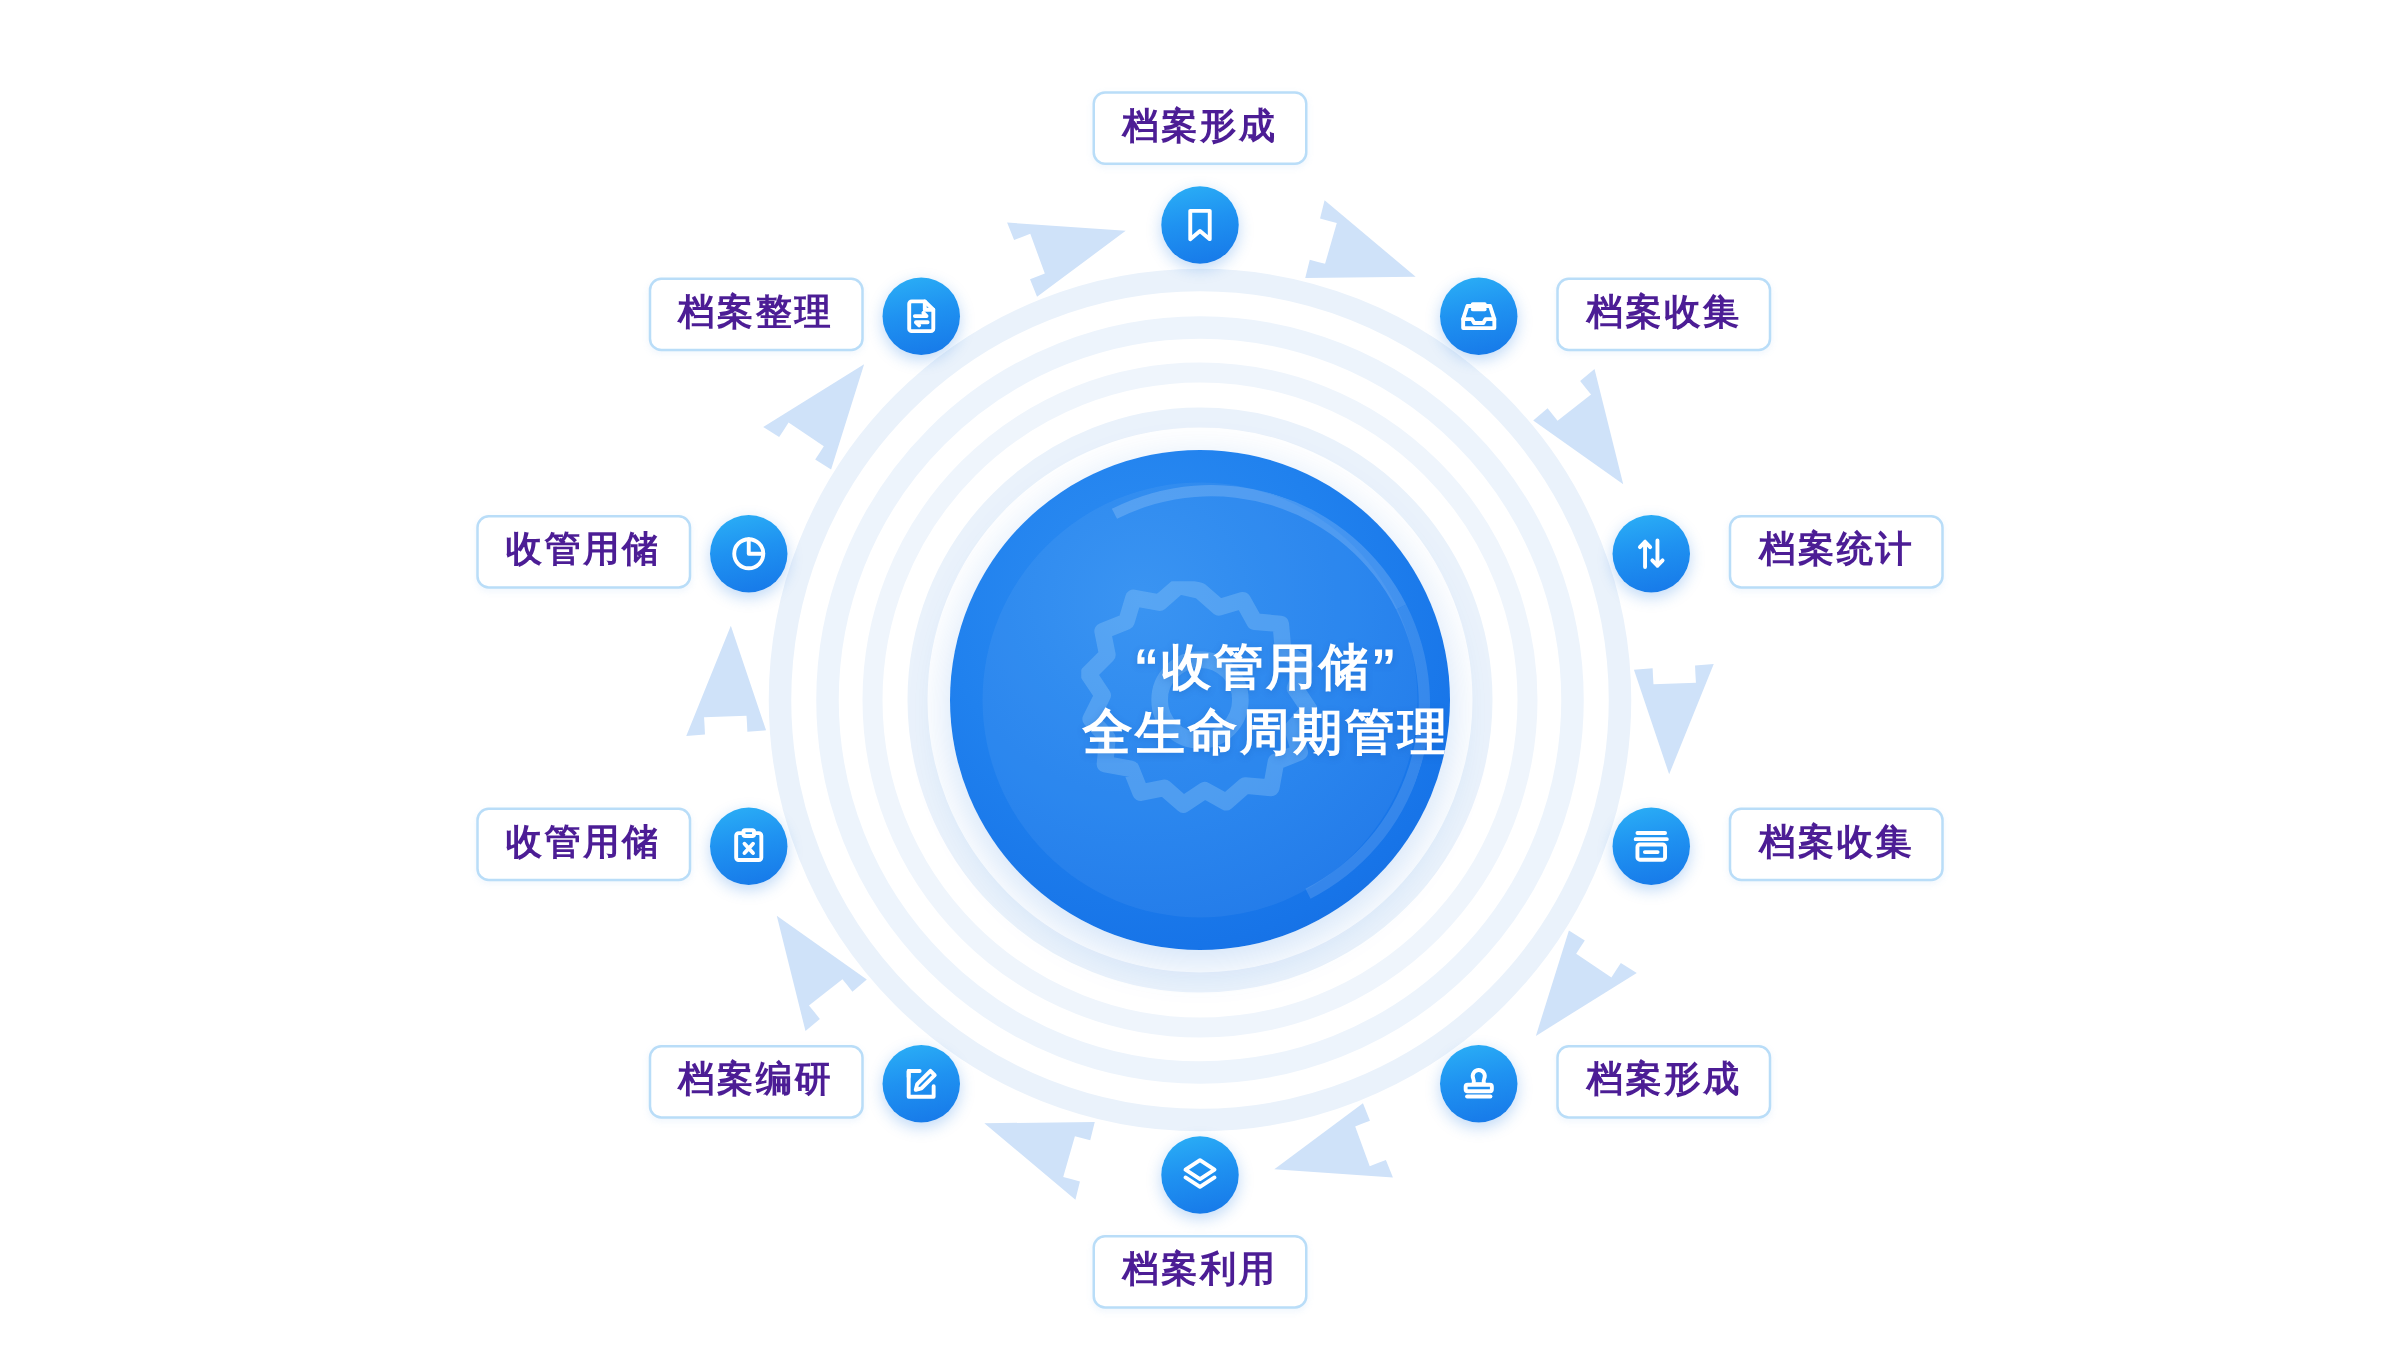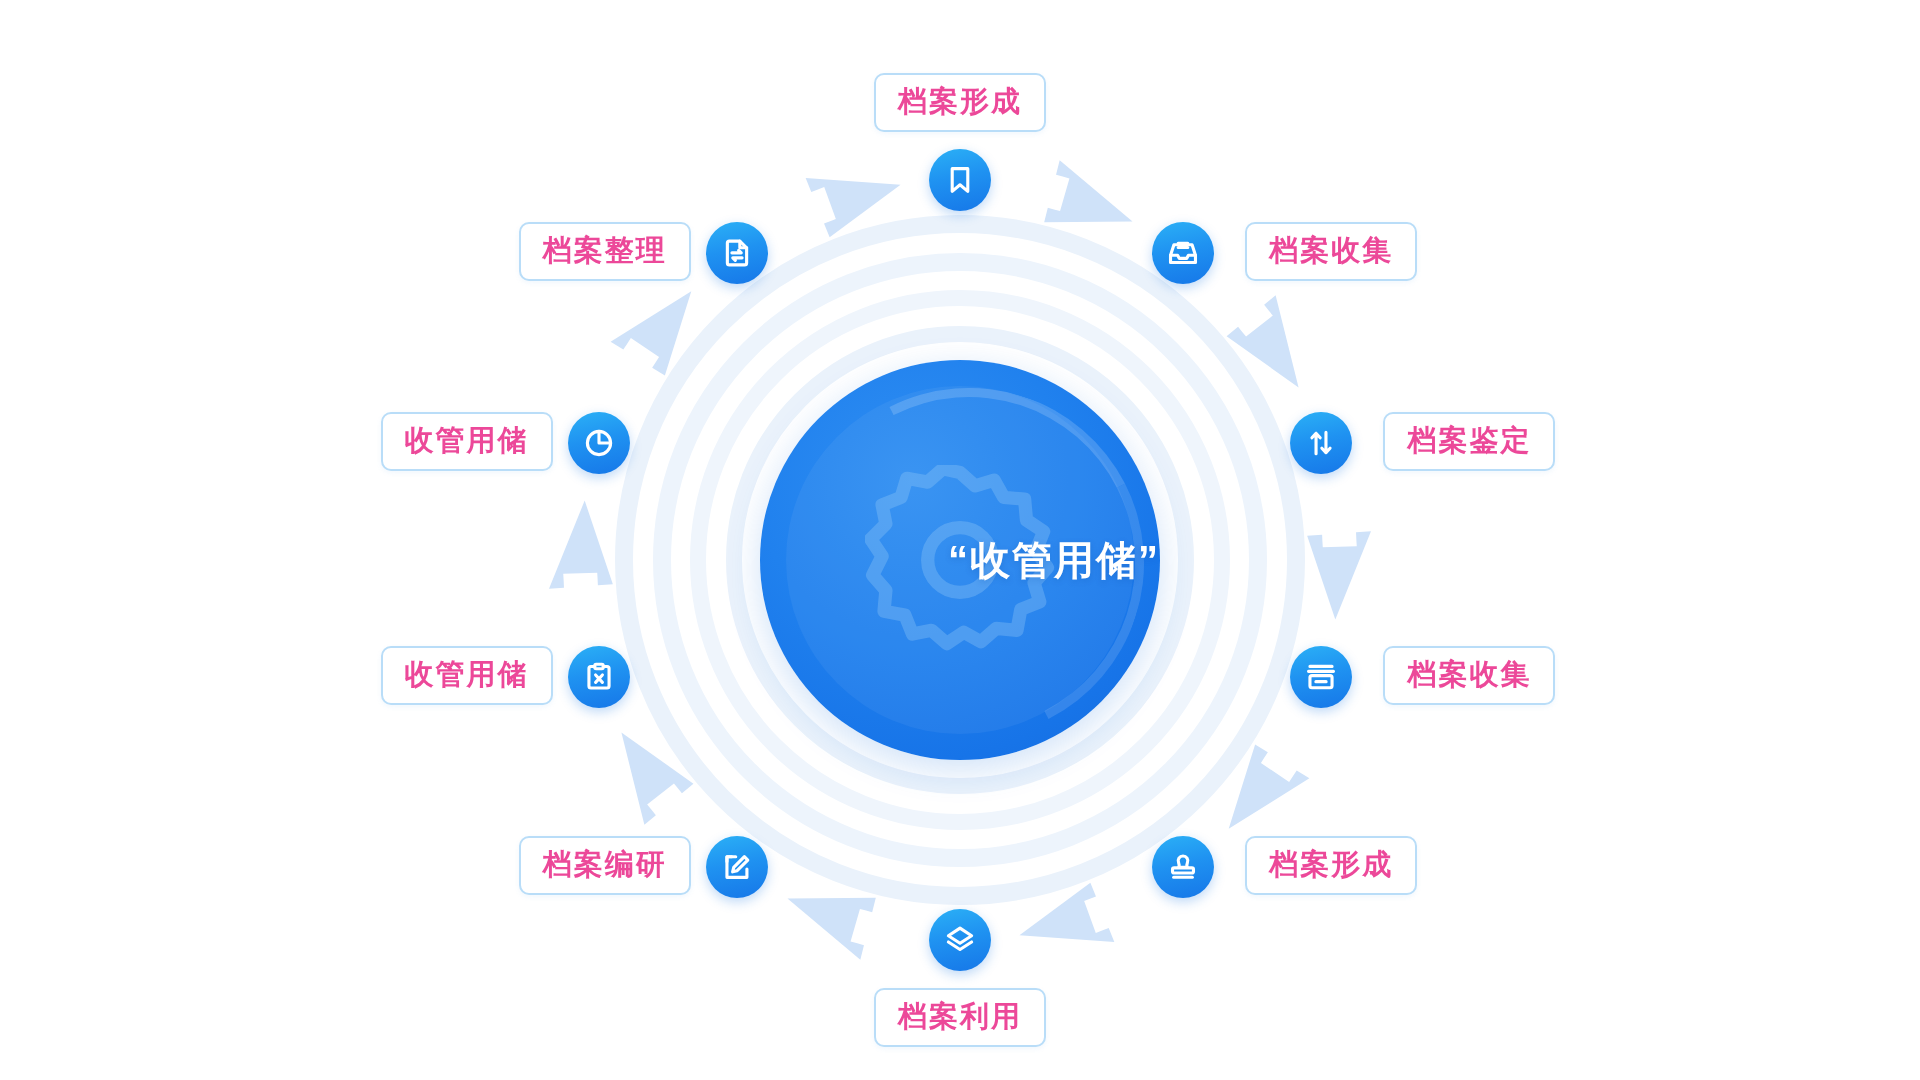--- a/index.html
+++ b/index.html
@@ -121,21 +121,21 @@
     width: 34px;
     height: 34px;
   }
 
   .node-label {
     position: absolute;
     white-space: nowrap;
     background: #ffffff;
     border: 2px solid #b9ddf8;
     border-radius: 10px;
-    color: #ec4899;
+    color: #4c1d95;
     font-size: 29px;
     font-weight: 700;
     letter-spacing: 2px;
     padding: 12px 22px 14px 22px;
     line-height: 1;
     box-shadow: 0 2px 5px rgba(120,175,235,0.10);
   }
   
   .lbl-right { left: 38px; top: -31px; margin-left: 24px; }
   .lbl-left  { right: 46px; top: -31px; }
@@ -169,20 +169,21 @@
 
   <div class="core">
     <div class="core-inner-ring"></div>
     <div class="core-highlight"></div>
     <svg class="core-gear" viewBox="0 0 100 100" xmlns="http://www.w3.org/2000/svg">
       <path d="M50 4 L58 11 L68 8 L73 17 L84 18 L85 29 L94 35 L90 45 L96 54 L89 62 L92 72 L82 76 L80 87 L69 86 L61 93 L52 88 L43 94 L35 87 L25 89 L21 79 L10 77 L11 66 L4 58 L9 48 L3 39 L11 31 L9 21 L19 17 L22 7 L33 9 L41 2 Z" fill="none" stroke="#9fd0f7" stroke-width="7" stroke-linejoin="round"></path>
       <circle cx="50" cy="50" r="17" fill="none" stroke="#9fd0f7" stroke-width="7"></circle>
     </svg>
     <div class="core-text">
       <div class="core-line1">“收管用储”</div>
+      <div class="core-line2">全生命周期管理</div>
     </div>
   </div>
 
   <div id="nodes">
       <div class="node" style="left: 960px; top: 180px;">
         <div class="node-icon">
           <svg viewBox="0 0 24 24">
             <path stroke="#ffffff" fill="none" stroke-width="2.2" stroke-linecap="round" stroke-linejoin="round" d="M6.5 4h11v16l-5.5-4.6L6.5 20z"></path>
           </svg>
         </div>
@@ -198,21 +199,21 @@
         </div>
         <div class="node-label lbl-right">档案收集</div>
       </div>
       <div class="node" style="left: 1321.4px; top: 442.574px;">
         <div class="node-icon">
           <svg viewBox="0 0 24 24">
             <path stroke="#ffffff" fill="none" stroke-width="2.2" stroke-linecap="round" stroke-linejoin="round" d="M8.5 19.5V5.2M8.5 5.2 5.6 8.3M8.5 5.2l2.9 3.1"></path>
             <path stroke="#ffffff" fill="none" stroke-width="2.2" stroke-linecap="round" stroke-linejoin="round" d="M15.5 4.5v14.3M15.5 18.8l2.9-3.1M15.5 18.8l-2.9-3.1"></path>
           </svg>
         </div>
-        <div class="node-label lbl-right">档案鉴定</div>
+        <div class="node-label lbl-right">档案统计</div>
       </div>
       <div class="node" style="left: 1321.4px; top: 677.426px;">
         <div class="node-icon">
           <svg viewBox="0 0 24 24">
             <path stroke="#ffffff" fill="none" stroke-width="2.2" stroke-linecap="round" stroke-linejoin="round" d="M4.2 4.5h15.6M3.2 8h17.6"></path>
             <rect stroke="#ffffff" fill="none" stroke-width="2.2" stroke-linecap="round" stroke-linejoin="round" x="4.2" y="11" width="15.6" height="8.6" rx="1.4"></rect>
             <path stroke="#ffffff" fill="none" stroke-width="2.2" stroke-linecap="round" stroke-linejoin="round" d="M8.4 15.3h7.2"></path>
           </svg>
         </div>
         <div class="node-label lbl-right">档案收集</div>

